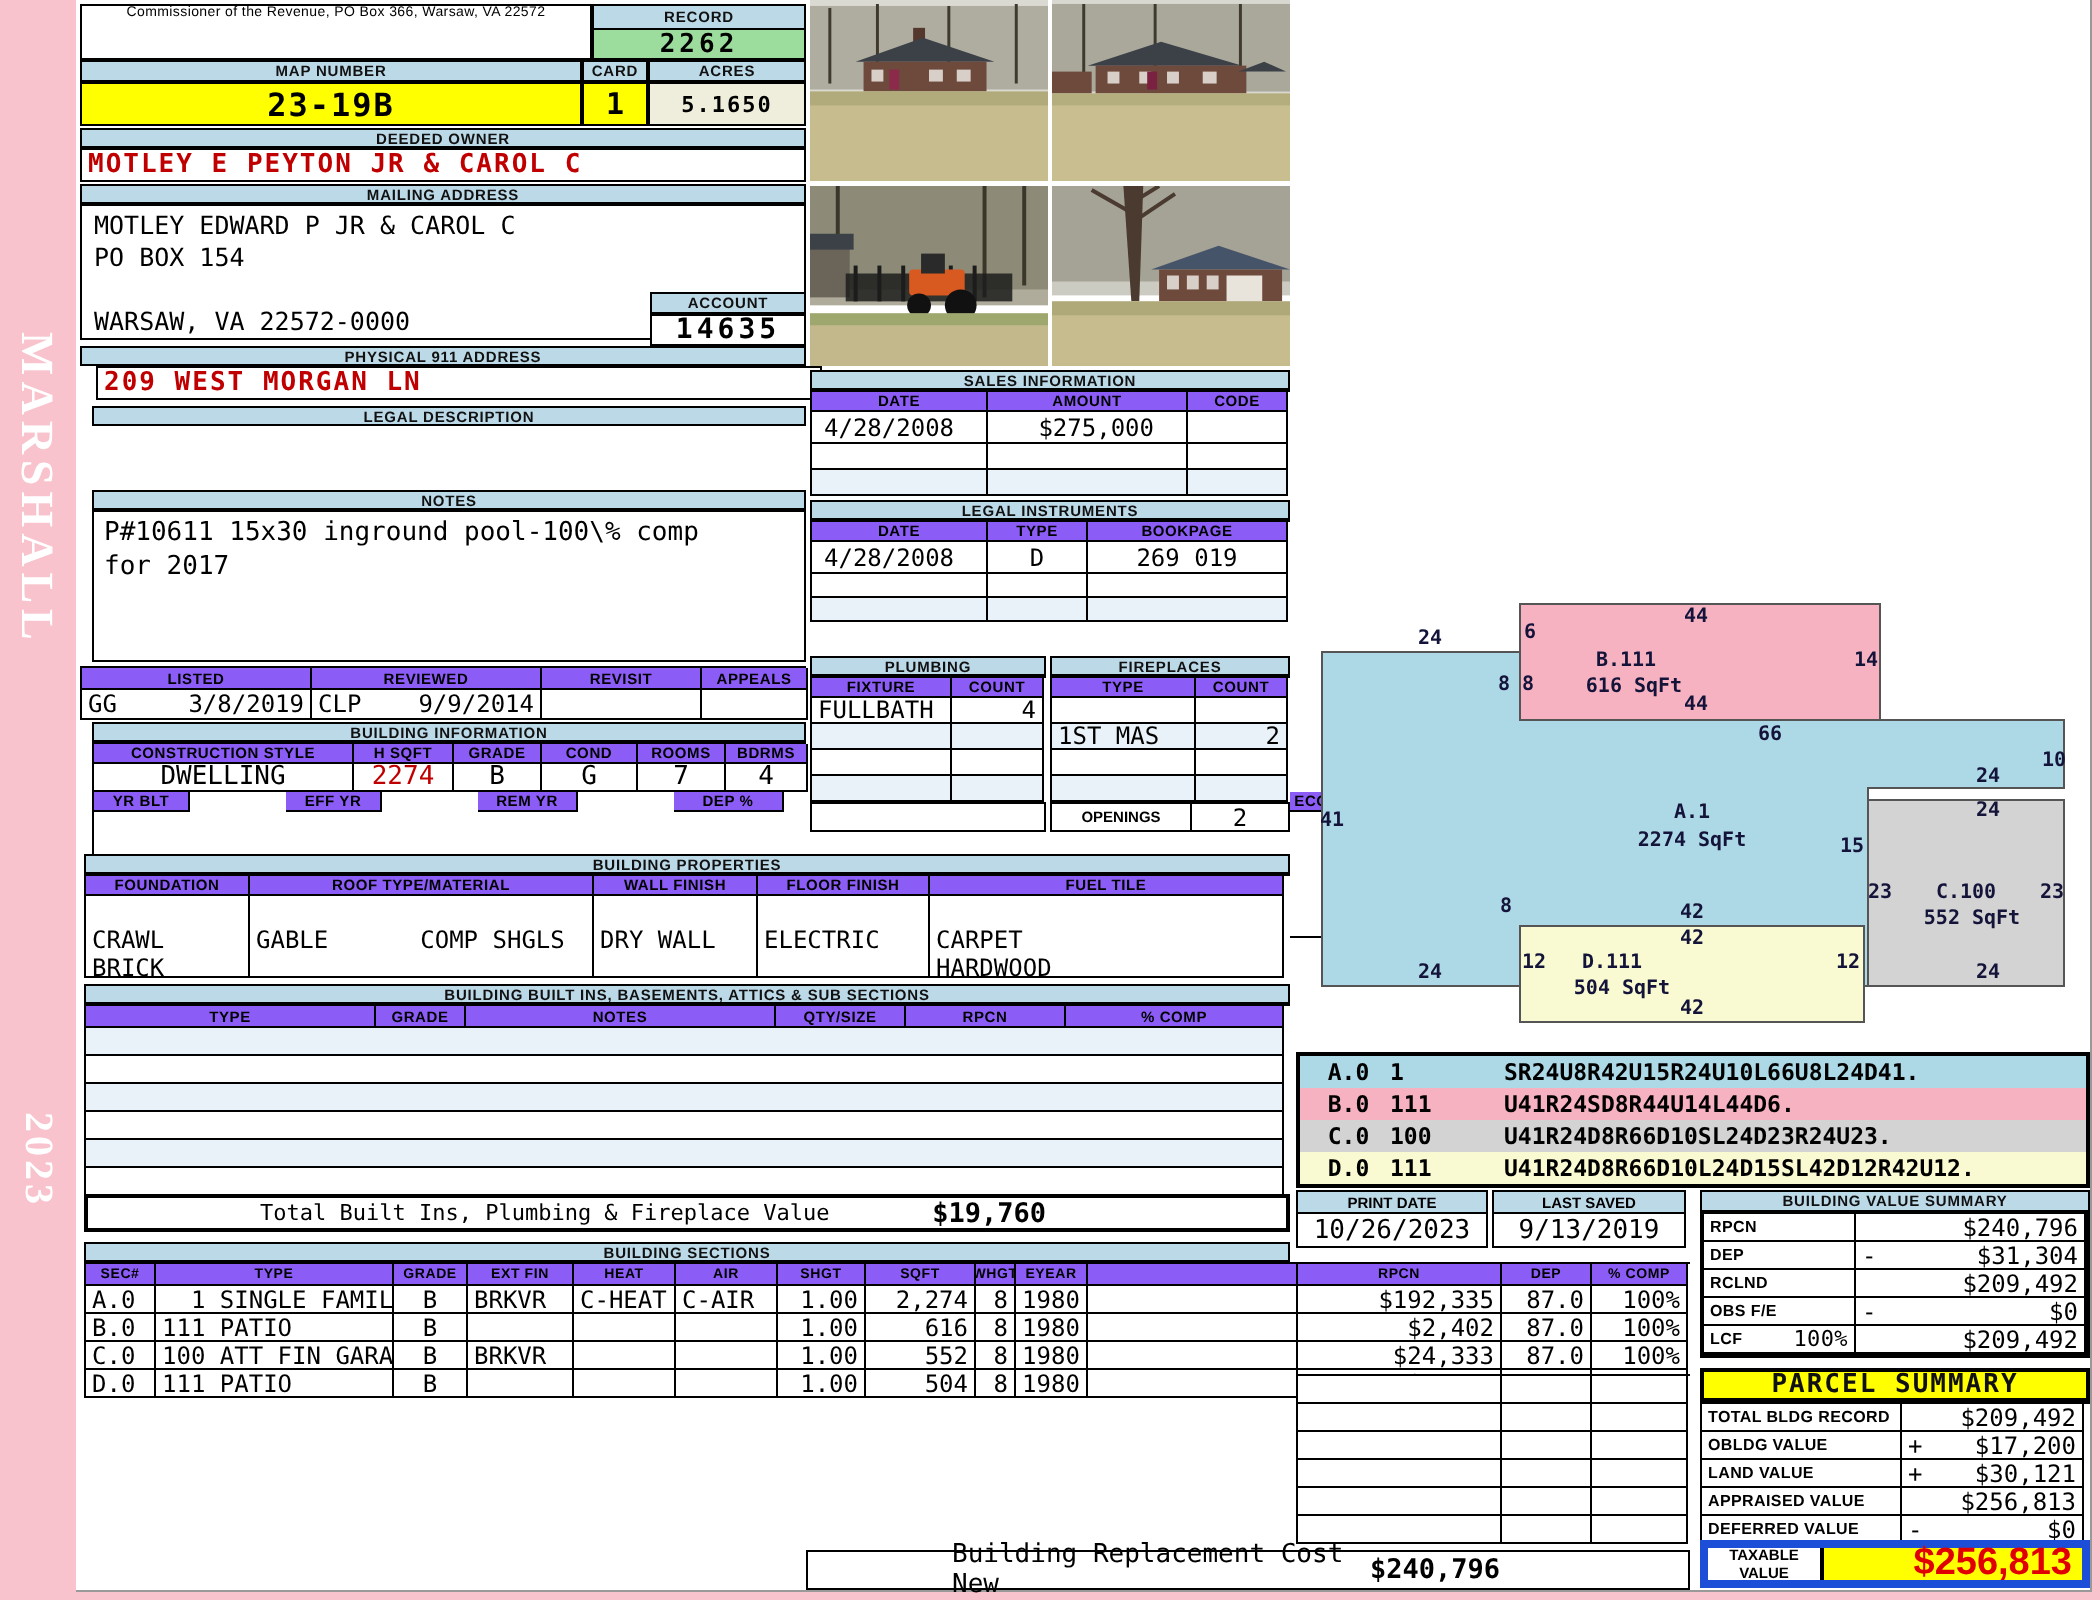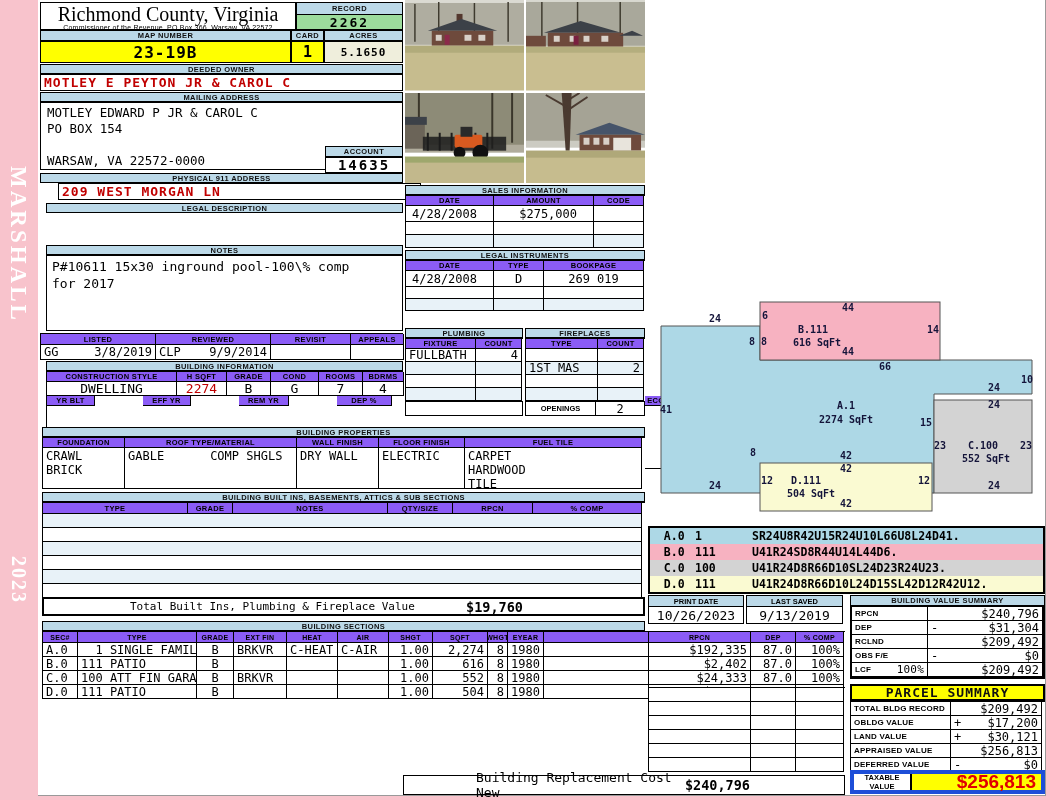--- a/index.html
+++ b/index.html
@@ -20,21 +20,21 @@
   .tc{box-sizing:border-box;border-right:1px solid #000;border-bottom:1px solid #000;display:flex;align-items:center;padding:0 3px;font:12px "DejaVu Sans Mono","Liberation Mono",monospace;white-space:pre;overflow:hidden}
   .th{font:700 7.5px "Liberation Sans",sans-serif;letter-spacing:.3px;background:#8b5cf6;justify-content:center;padding:0 1px}
   .th7{font-size:7px}
   .ac{justify-content:center}
   .ar{justify-content:flex-end}
   .sb{justify-content:space-between}
   .pale{background:#E8F2F8}
   .pl6{padding-left:6px}
   .pr16{padding-right:16px}
   .b13{font-size:13px}
-  .top{align-items:flex-start;padding-top:1px;white-space:pre-line}
+  .top{align-items:flex-start;padding-top:15px;white-space:pre-line}
   .gp{gap:46px}
   .lb{font:700 8px "Liberation Sans",sans-serif;letter-spacing:.2px}
   .lb span+span{font:11px "DejaVu Sans Mono",monospace;font-weight:400}
   .county{font:20px "Liberation Serif",serif;text-align:center;margin-top:1px;line-height:20px}
   .sub{font:7px "Liberation Sans",sans-serif;text-align:center;letter-spacing:.2px}
   .crow{display:grid;grid-template-columns:45px 57px 293px;height:16px;align-items:center}
   .cc{font:700 11.5px "DejaVu Sans Mono",monospace;white-space:pre;overflow:hidden}
   .sklbl{font:700 10px "DejaVu Sans Mono",monospace;fill:#14143a}
   .dh{height:12px;background:#BCD9E8;border:1px solid #000;box-sizing:border-box;font:700 7.5px "Liberation Sans",sans-serif;display:flex;align-items:center;justify-content:center}
   .dv{height:17px;border:1px solid #000;border-top:none;box-sizing:border-box;background:#fff;display:flex;align-items:center;justify-content:center;font:13px "DejaVu Sans Mono",monospace}
@@ -51,21 +51,20 @@
 </head>
 <body>
 
 <div class="page">
   <div class="vtext vendor">MARSHALL</div>
   <div class="vtext year">2023</div>
 
   <div class="card">
 
     <div class="abs" style="left:2px;top:2px;width:256px;height:28px;border:1px solid #000">
-      <div class="county">Richmond County, Virginia</div>
       <div class="sub">Commissioner of the Revenue, PO Box 366, Warsaw, VA 22572</div>
     </div>
     <div class="hdr" style="left:258px;top:2px;width:107px;height:13px">RECORD</div>
     <div class="vbox cen mono" style="left:258px;top:14px;width:107px;height:16px;background:#9CDC9C;font-weight:700;font-size:13px;letter-spacing:2px">2262</div>
 
     <div class="hdr" style="left:2px;top:30px;width:251px;height:11px">MAP NUMBER</div>
     <div class="hdr" style="left:253px;top:30px;width:33px;height:11px">CARD</div>
     <div class="hdr" style="left:286px;top:30px;width:79px;height:11px">ACRES</div>
     <div class="vbox cen mono" style="left:2px;top:41px;width:251px;height:22px;background:#FFFF00;font-weight:700;font-size:16px;letter-spacing:1px">23-19B</div>
     <div class="vbox cen mono" style="left:253px;top:41px;width:33px;height:22px;background:#FFFF00;font-weight:700;font-size:15px">1</div>
@@ -76,21 +75,21 @@
 
     <div class="hdr" style="left:2px;top:92px;width:363px;height:10px">MAILING ADDRESS</div>
     <div class="vbox mono" style="left:2px;top:102px;width:363px;height:68px;align-items:flex-start;padding:2px 0 0 6px;white-space:pre-line;font-size:12.5px;line-height:16px">MOTLEY EDWARD P JR &amp; CAROL C
 PO BOX 154
 
 WARSAW, VA 22572-0000</div>
     <div class="hdr" style="left:287px;top:146px;width:78px;height:11px">ACCOUNT</div>
     <div class="vbox cen mono" style="left:287px;top:157px;width:78px;height:16px;font-weight:700;font-size:14px;letter-spacing:2px">14635</div>
 
     <div class="hdr" style="left:2px;top:173px;width:363px;height:10px">PHYSICAL 911 ADDRESS</div>
-    <div class="vbox mono red" style="left:20px;top:183px;width:363px;height:17px;font-size:13px;letter-spacing:1px;padding-left:3px">209 WEST MORGAN LN</div>
+    <div class="vbox mono red" style="left:10px;top:183px;width:363px;height:17px;font-size:13px;letter-spacing:1px;padding-left:3px">209 WEST MORGAN LN</div>
 
     <div class="hdr" style="left:8px;top:203px;width:357px;height:10px">LEGAL DESCRIPTION</div>
 
     <div class="hdr" style="left:8px;top:245px;width:357px;height:10px">NOTES</div>
     <div class="vbox mono" style="left:8px;top:255px;width:357px;height:76px;align-items:flex-start;padding:2px 0 0 5px;white-space:pre-line;font-size:13px;line-height:17px">P#10611 15x30 inground pool-100\% comp
 for 2017</div>
 
     <div class="tbl" id="review" style="left: 2px; top: 333px; width: 363px; grid-template-columns: 115px 115px 80px 53px; grid-template-rows: 11px 15px;">
         <div class="tc th">LISTED</div>
         <div class="tc th">REVIEWED</div>

